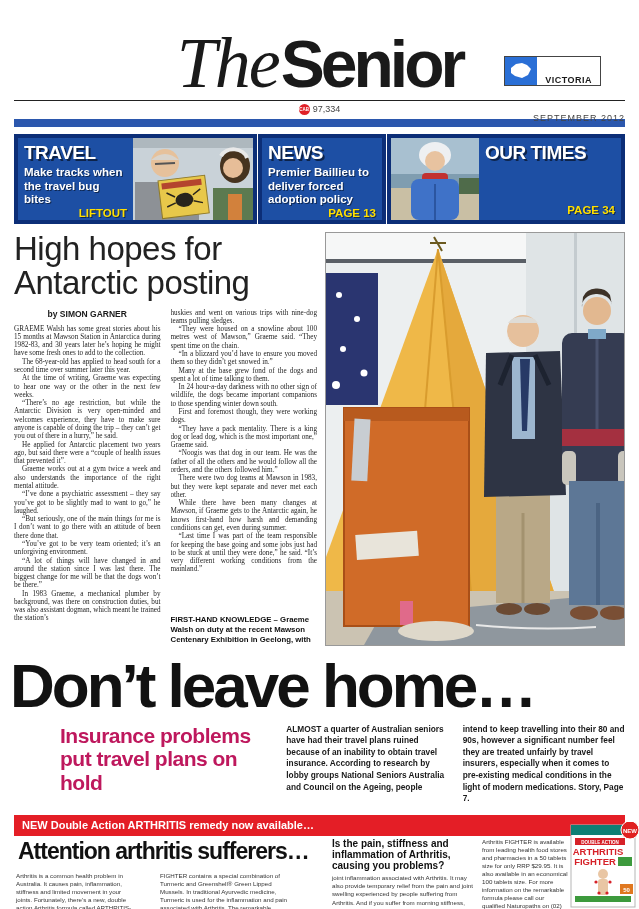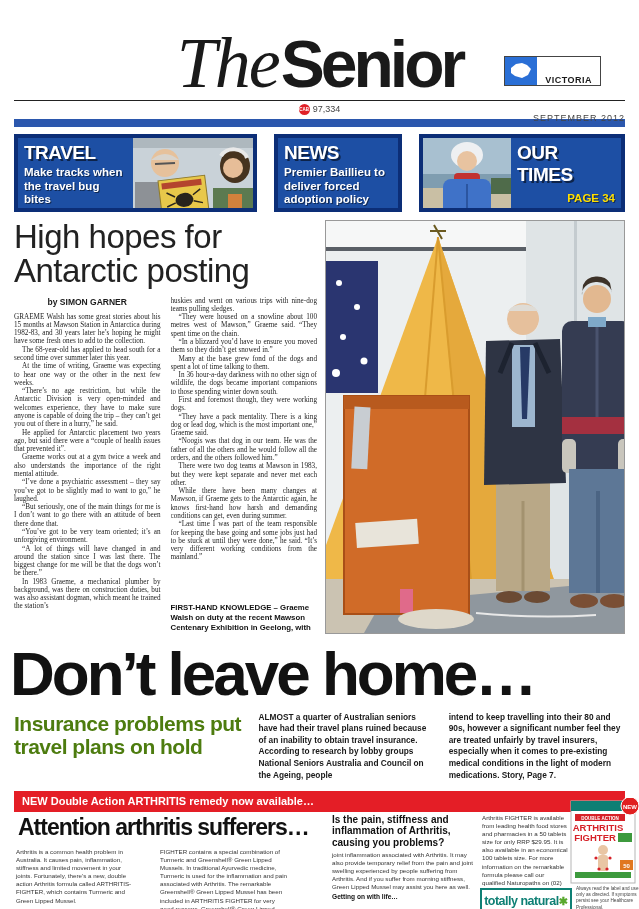--- a/index.html
+++ b/index.html
@@ -17,21 +17,21 @@
   .edition-badge { position:absolute; right:38px; top:56px; display:flex; border:1px solid #444; background:#fff; height:30px;align-items:flex-end; }
   .edition-map { width:32px; height:28px; background:#2a6fd6; display:flex; align-items:center; justify-content:center; }
   .edition-name { font-size:9px; font-weight:700; letter-spacing:.5px; display:flex; align-items:center; padding:0 8px; }
   .mast-rule { border-top:1.5px solid #222; margin:4px 14px 0 14px; }
   .info-row { position:relative; height:16px; margin:0 14px; display:flex; align-items:center; justify-content:center; font-size:9px; color:#444; }
   .circ { display:flex; align-items:center; gap:3px; }
   .cab-circle { width:11px; height:11px; border-radius:50%; background:#e02128; color:#fff; font-size:4.5px; font-weight:700; display:flex; align-items:center; justify-content:center; }
   .date { position:absolute; right:0; top:12px; font-size:9px; letter-spacing:1px; color:#444; }
   .blue-bar { height:8px; background:#2b57ad; margin:2px 14px 0 14px; }
   
-  .strips { display:flex; gap:17px; margin:7px 14px 0 14px; height:78px; }
+  .strips { display:flex; gap:1px; margin:7px 14px 0 14px; height:90px; }
   .strip { background:#1d4fa4; border:4px solid #0c2e77; display:flex; overflow:hidden; }
   .strip-1 { width:243px; } .strip-2 { width:128px; } .strip-3 { flex:1; }
   .strip-text { padding:4px 6px; display:flex; flex-direction:column; flex:1; }
   .strip-head { color:#fff; font-weight:700; font-size:19px; letter-spacing:-.5px; text-shadow:2px 2px 0 rgba(0,0,0,.55); }
   .strip-sub { color:#fff; font-weight:700; font-size:11.5px; line-height:1.18; margin-top:2px; text-shadow:1px 1px 0 rgba(0,0,0,.5); }
   .strip-page { color:#ffdf00; font-weight:700; font-size:11.5px; text-align:right; margin-top:auto; text-shadow:1px 1px 0 rgba(0,0,0,.5); }
   .strip-photo { flex-shrink:0; }
   
   .main { display:flex; gap:8px; margin:8px 14px 0 14px; }
   .article-left { width:306px; }
@@ -41,21 +41,21 @@
   .byline { text-align:center; font-size:8.5px; font-weight:700; margin-bottom:6px; }
   .col p { font-family:"Liberation Serif", serif; font-size:7.2px; line-height:1.15; text-align:justify; text-indent:8px; color:#1d1d1d; }
   .col p.first { text-indent:0; }
   .col2-text { height:300px; overflow:hidden; }
   .caption { margin-top:6px; font-size:7.8px; font-weight:700; line-height:1.3; color:#111; }
   .photo-frame { width:300px; height:414px; border:1px solid #999; background:#eceff0; }
   
   .dlh { margin:10px 10px 0 10px; }
   .dlh-head { font-size:62px; font-weight:700; letter-spacing:-3px; line-height:.95; color:#121212; white-space:nowrap; }
   .dlh-row { display:flex; gap:14px; margin:8px 4px 0 4px; }
-  .dlh-sub { width:238px; font-size:21px; font-weight:700; line-height:1.12; letter-spacing:-.5px; color:#4d7c0f; }
+  .dlh-sub { width:238px; font-size:21px; font-weight:700; line-height:1.12; letter-spacing:-.5px; color:#be185d;margin-left:46px; }
   .dlh-col { width:182px; font-size:8.3px; font-weight:700; line-height:1.4; color:#1a1a1a; }
   
   .ad-banner { margin:10px 14px 0 14px; background:#e41e26; color:#fff; font-weight:700; font-size:11px; padding:4px 8px; height:21px; }
   .ad { position:relative; margin:0 14px; height:118px; }
   .ad-head { position:absolute; left:4px; top:2px; width:320px; font-size:23px; font-weight:700; letter-spacing:-1px; color:#111; }
   .ad-smalltext { font-size:6.2px; line-height:1.3; color:#333; }
   .ad-subhead { font-size:6.6px; font-weight:700; color:#111; margin:2px 0 1px 0; }
   .ad-colA { position:absolute; left:2px; top:36px; width:122px; }
   .ad-colB { position:absolute; left:146px; top:36px; width:128px; }
   .ad-colC { position:absolute; left:318px; top:2px; width:142px; }
@@ -170,21 +170,21 @@
           <p>“You’ve got to be very team oriented; it’s an unforgiving environment.</p>
           <p>“A lot of things will have changed in and around the station since I was last there. The biggest change for me will be that the dogs won’t be there.”</p>
           <p>In 1983 Graeme, a mechanical plumber by background, was there on construction duties, but was also assistant dogman, which meant he trained the station’s</p>
         </div>
         <div class="col">
           <div class="col2-text">
             <p class="first">huskies and went on various trips with nine-dog teams pulling sledges.</p>
             <p>“They were housed on a snowline about 100 metres west of Mawson,” Graeme said. “They spent time on the chain.</p>
             <p>“In a blizzard you’d have to ensure you moved them so they didn’t get snowed in.”</p>
             <p>Many at the base grew fond of the dogs and spent a lot of time talking to them.</p>
-            <p>In 36 hour-a-day darkness with no other sign of wildlife, the dogs became important companions to those spending winter down south.</p>
+            <p>In 24 hour-a-day darkness with no other sign of wildlife, the dogs became important companions to those spending winter down south.</p>
             <p>First and foremost though, they were working dogs.</p>
             <p>“They have a pack mentality. There is a king dog or lead dog, which is the most important one,” Graeme said.</p>
             <p>“Noogis was that dog in our team. He was the father of all the others and he would follow all the orders, and the others followed him.”</p>
             <p>There were two dog teams at Mawson in 1983, but they were kept separate and never met each other.</p>
             <p>While there have been many changes at Mawson, if Graeme gets to the Antarctic again, he knows first-hand how harsh and demanding conditions can get, even during summer.</p>
             <p>“Last time I was part of the team responsible for keeping the base going and some jobs just had to be stuck at until they were done,” he said. “It’s very different working conditions from the mainland.”</p>
           </div>
           <div class="caption">FIRST-HAND KNOWLEDGE – Graeme Walsh on duty at the recent Mawson Centenary Exhibition in Geelong, with visitor Gilbert McGill.</div>
         </div>
       </div>

